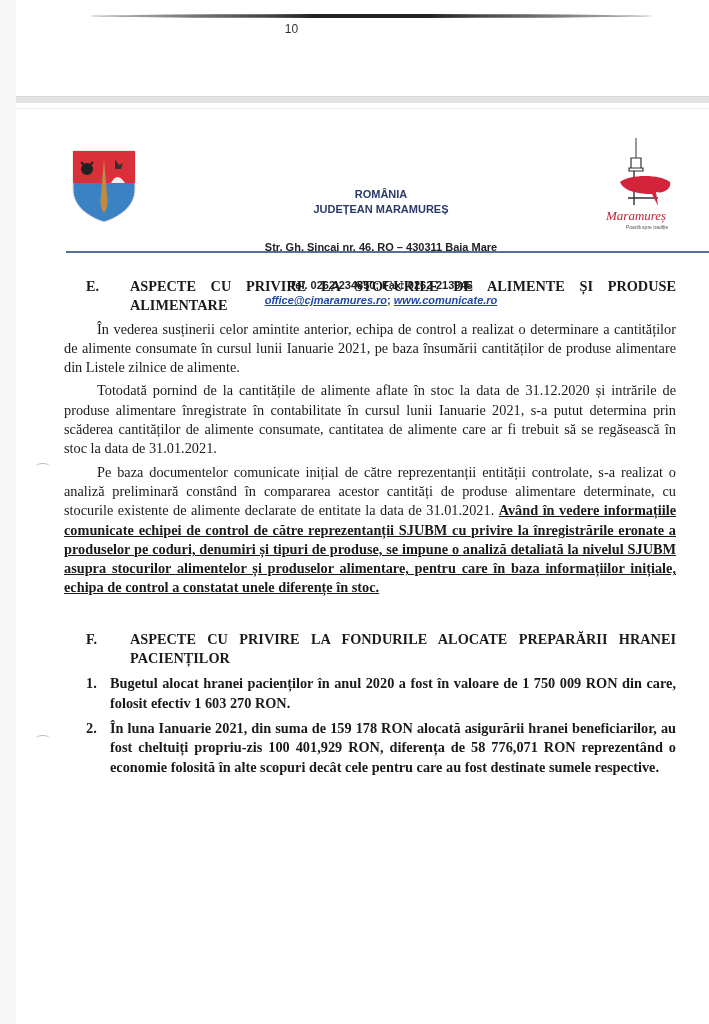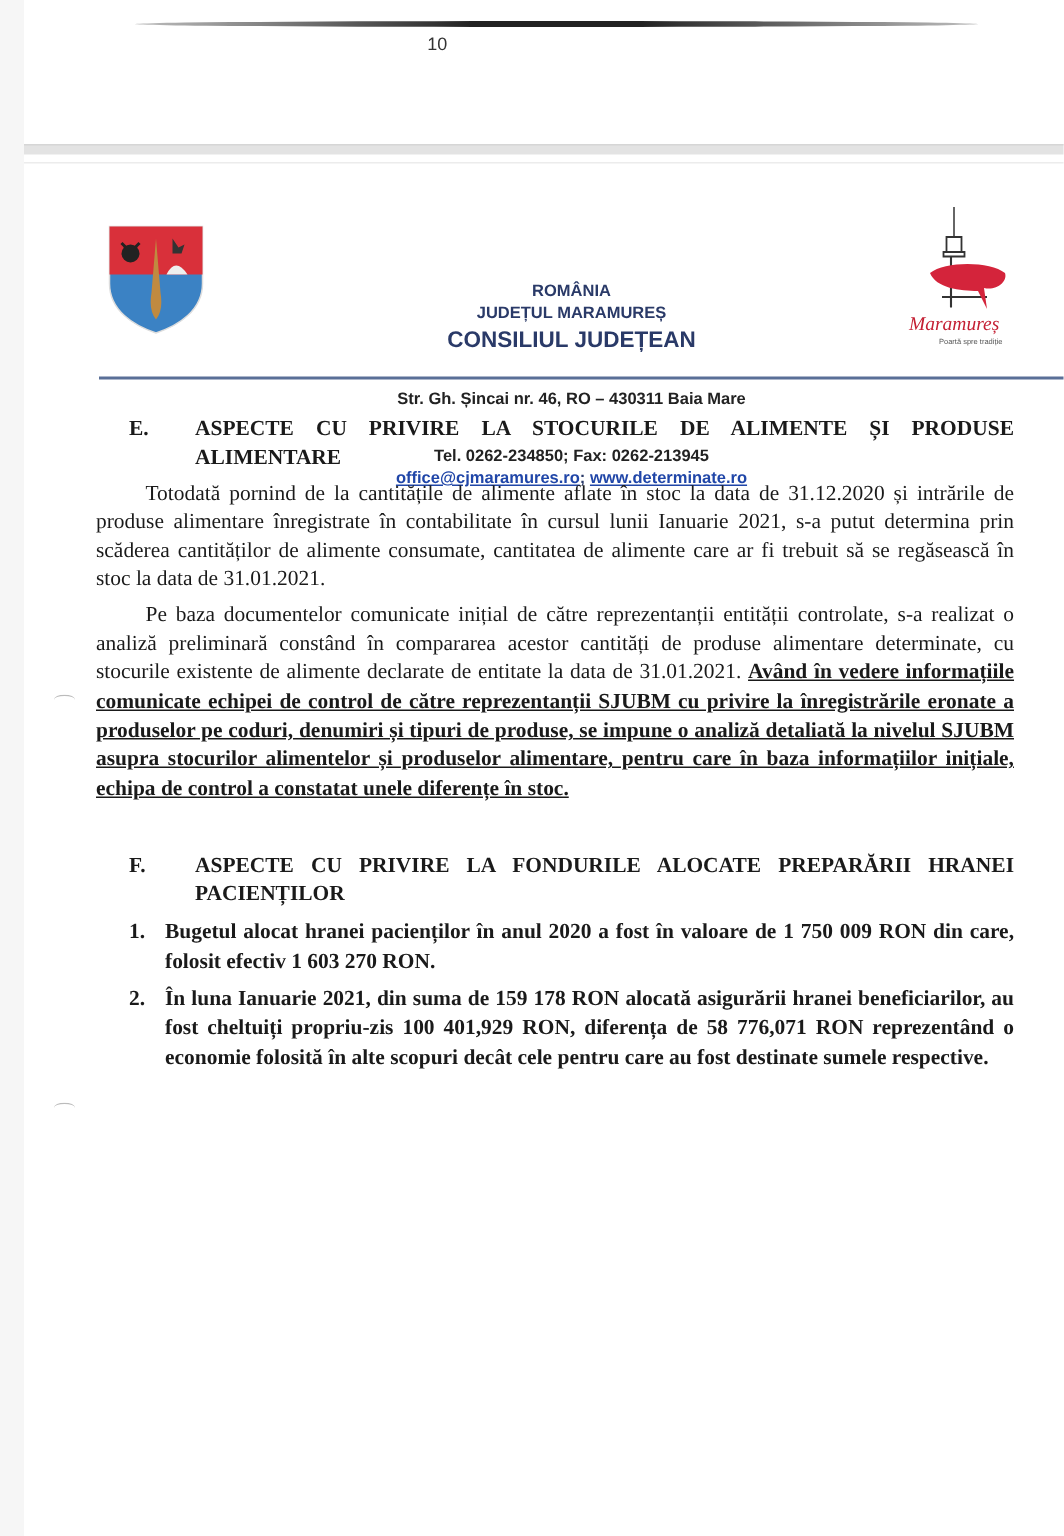--- a/index.html
+++ b/index.html
@@ -21,21 +21,21 @@
   .page-break2 { position: absolute; left: 16px; top: 108px; width: 693px; height: 1px; background: #ececec; }
 
   .crest { position: absolute; left: 71px; top: 149px; width: 66px; height: 74px; }
   .letterhead { position: absolute; left: 236px; top: 146px; width: 290px; text-align: center;
     font-family: "Liberation Sans", sans-serif; font-weight: bold; color: #2a3a68; }
   .lh-1 { font-size: 11px; line-height: 15px; margin-top: 41px; }
   .lh-2 { font-size: 11px; line-height: 15px; }
   .lh-3 { font-size: 15px; line-height: 19px; }
   .lh-4, .lh-5 { font-size: 11px; line-height: 15px; color: #222; margin-top: 23px; }
   .lh-6 { font-size: 11px; line-height: 15px; }
-  .lh-6 a { color: #2046a8; text-decoration: underline; }
+  .lh-6 a { color: #2046a8; text-decoration: underline; font-style: italic; }
   .mm-logo { position: absolute; left: 600px; top: 136px; width: 82px; height: 96px; }
   .head-rule { position: absolute; left: 66px; top: 251px; width: 643px; height: 2px; background: #5a6f97; }
 
   .content { position: absolute; left: 86px; top: 277px; width: 590px; font-size: 14.3px; line-height: 19.3px; text-align: justify; }
   .heading { font-weight: bold; display: flex; }
   .heading .letter { width: 24px; flex: none; }
   .heading .txt { flex: 1; text-align: justify; margin-left: 20px; }
   .para { text-indent: 33px; margin: 4px 0 0 0; }
   .para-first { margin-left: -22px; }
   b { font-weight: bold; text-decoration: underline; }
@@ -59,25 +59,24 @@
   <path d="M2 2 H64 V34 H2 Z" fill="#d9303a"></path>
   <circle cx="16" cy="20" r="6" fill="#222"></circle>
   <path d="M10 13 l3 3 M22 13 l-3 3" stroke="#222" stroke-width="2"></path>
   <path d="M44 10 l4 6 l4 -2 l-2 6 h-6z" fill="#333"></path>
   <path d="M40 34 q6 -12 14 0 z" fill="#eee"></path>
   <path d="M33 10 L36 46 Q38 58 33 64 Q28 58 30 46 Z" fill="#c08a40"></path>
 </svg>
 
 <div class="letterhead">
   <div class="lh-1">ROMÂNIA</div>
-  <div class="lh-2">JUDEȚUL MARAMUREȘ</div>
-  <div class="lh-3">CONSILIUL JUDEȚEAN</div>
+  <div class="lh-2">JUDEȚEAN MARAMUREȘ</div>
   <div class="lh-4">Str. Gh. Șincai nr. 46, RO – 430311 Baia Mare</div>
   <div class="lh-5">Tel. 0262-234850; Fax: 0262-213945</div>
-  <div class="lh-6"><a>office@cjmaramures.ro</a><span>; </span><a>www.determinate.ro</a></div>
+  <div class="lh-6"><a>office@cjmaramures.ro</a><span>; </span><a>www.comunicate.ro</a></div>
 </div>
 
 <svg class="mm-logo" viewBox="0 0 82 96">
   <path d="M36 2 L36 22" stroke="#333" stroke-width="1"></path>
   <path d="M31 22 h10 v10 h-10z M29 32 h14 v3 h-14z" fill="none" stroke="#333" stroke-width="1.2"></path>
   <path d="M34 35 v34 M30 48 h22 M28 62 h30" stroke="#333" stroke-width="1.4"></path>
   <path d="M20 46 C30 38 60 38 70 46 C72 52 64 58 56 56 L58 70 L52 58 C40 58 24 56 20 46 Z" fill="#d4243b"></path>
   <text x="6" y="84" font-family="Liberation Serif, serif" font-style="italic" font-size="13" fill="#c41f33">Maramureș</text>
   <text x="26" y="93" font-family="Liberation Sans, sans-serif" font-size="5" fill="#555">Poartă spre tradiție</text>
 </svg>
@@ -85,20 +84,21 @@
 <div class="head-rule"></div>
 
 <div class="margin-mark" style="top:463px"></div>
 <div class="margin-mark" style="top:735px"></div>
 
 <div class="content">
   <div class="heading">
     <span class="letter">E.</span>
     <span class="txt">ASPECTE CU PRIVIRE LA STOCURILE DE ALIMENTE ȘI PRODUSE ALIMENTARE</span>
   </div>
+  <p class="para para-first">În vederea susținerii celor amintite anterior, echipa de control a realizat o determinare a cantităților de alimente consumate în cursul lunii Ianuarie 2021, pe baza însumării cantităților de produse alimentare din Listele zilnice de alimente.</p>
   <p class="para para-first">Totodată pornind de la cantitățile de alimente aflate în stoc la data de 31.12.2020 și intrările de produse alimentare înregistrate în contabilitate în cursul lunii Ianuarie 2021, s-a putut determina prin scăderea cantităților de alimente consumate, cantitatea de alimente care ar fi trebuit să se regăsească în stoc la data de 31.01.2021.</p>
   <p class="para para-first"><span>Pe baza documentelor comunicate inițial de către reprezentanții entității controlate, s-a realizat o analiză preliminară constând în compararea acestor cantități de produse alimentare determinate, cu stocurile existente de alimente declarate de entitate la data de 31.01.2021. </span><b>Având în vedere informațiile comunicate echipei de control de către reprezentanții SJUBM cu privire la înregistrările eronate a produselor pe coduri, denumiri și tipuri de produse, se impune o analiză detaliată la nivelul SJUBM asupra stocurilor alimentelor și produselor alimentare, pentru care în baza informațiilor inițiale, echipa de control a constatat unele diferențe în stoc.</b></p>
 
   <div class="spacer"></div>
 
   <div class="heading">
     <span class="letter">F.</span>
     <span class="txt">ASPECTE CU PRIVIRE LA FONDURILE ALOCATE PREPARĂRII HRANEI PACIENȚILOR</span>
   </div>
   <div class="list-item">

